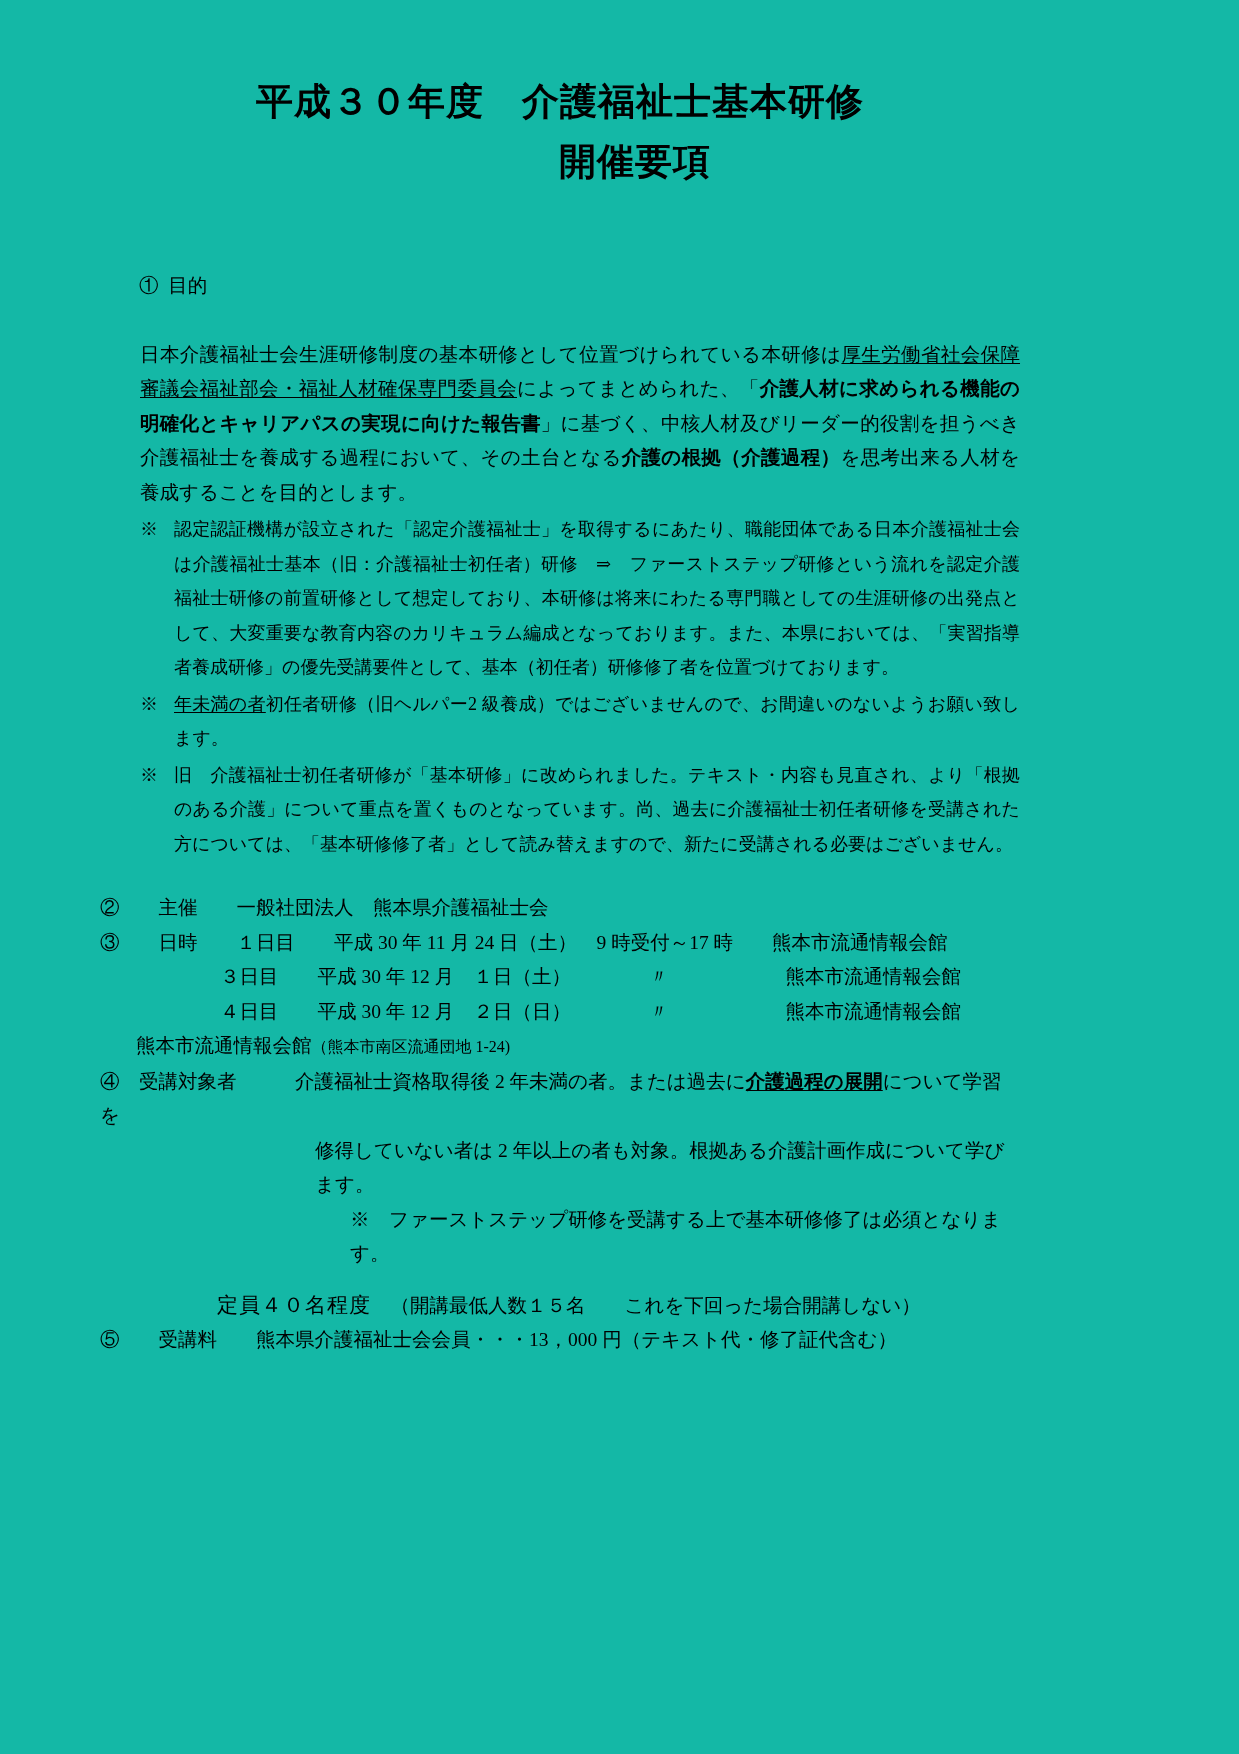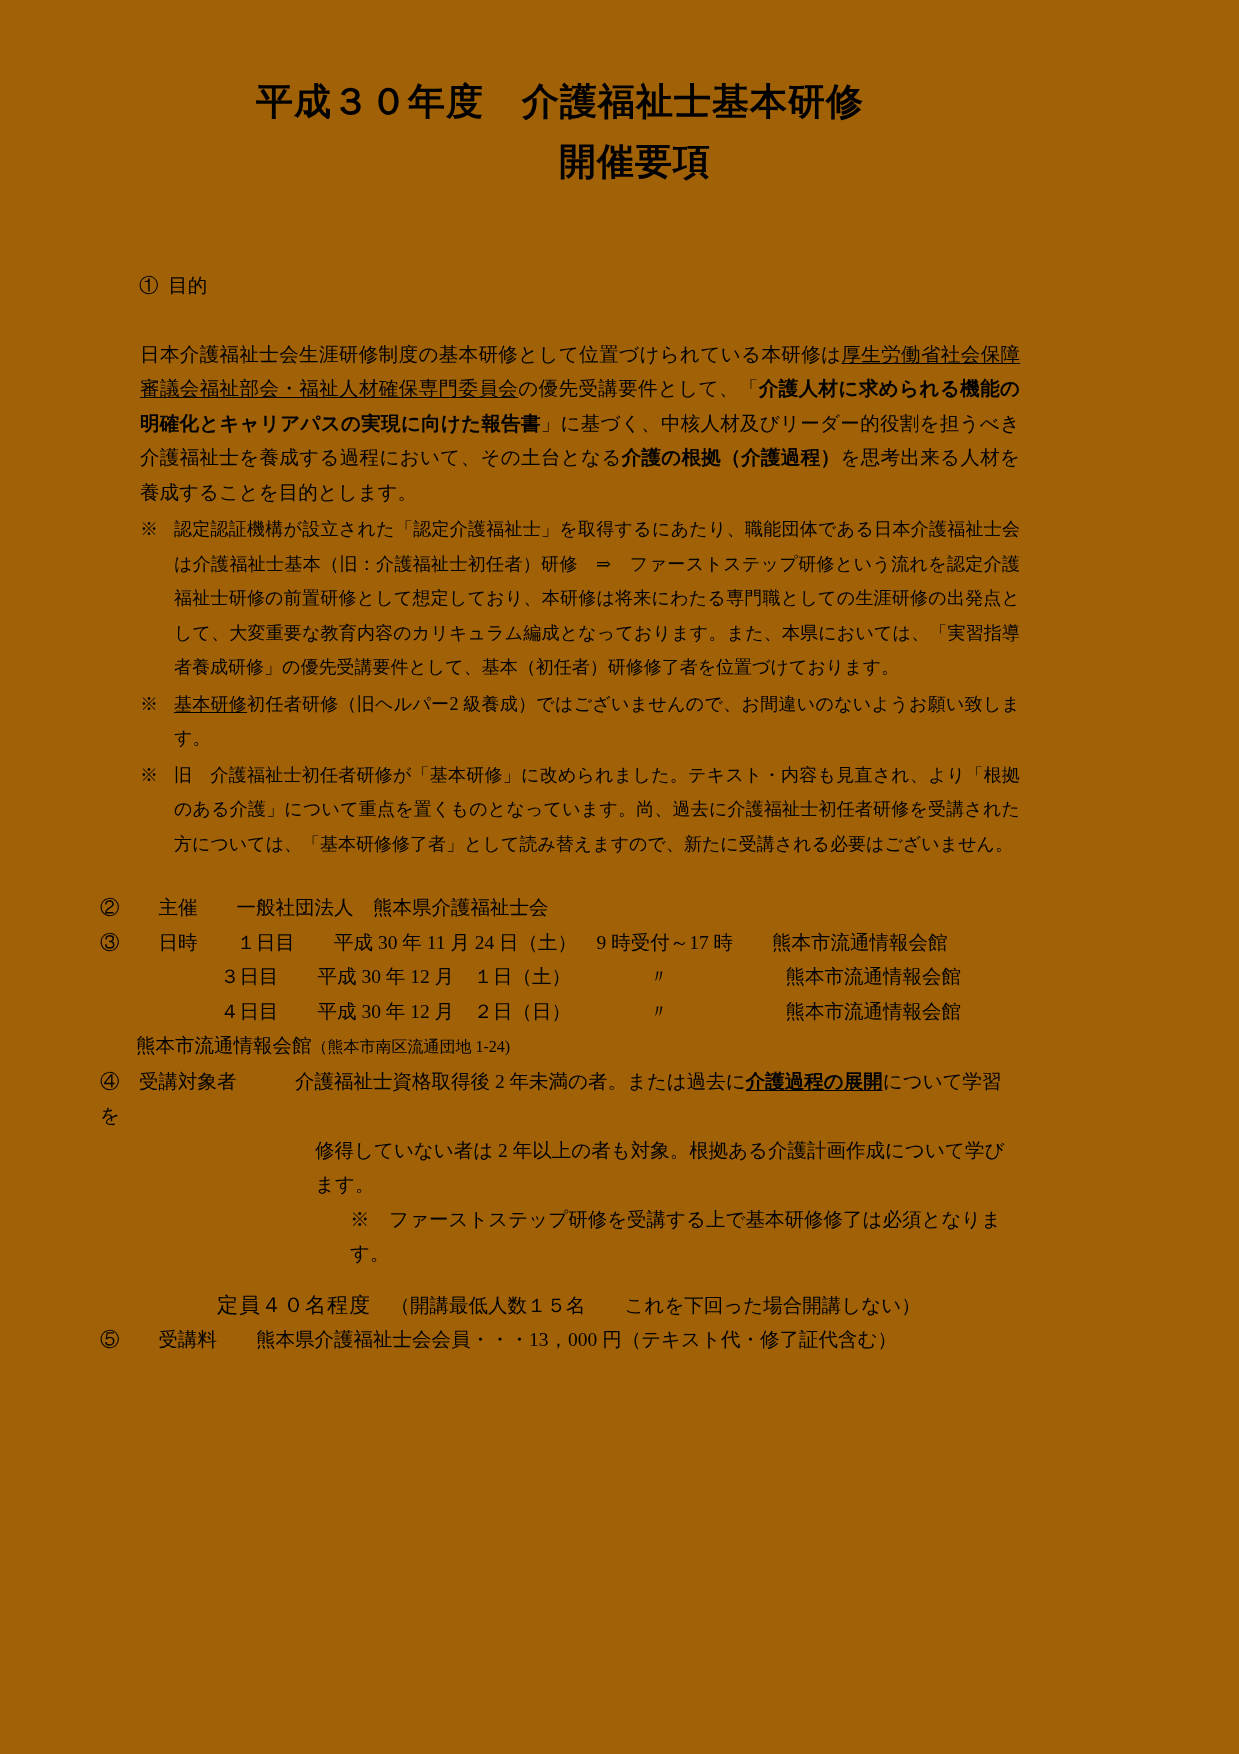--- a/index.html
+++ b/index.html
@@ -10,21 +10,21 @@
   }
   body {
     font-family: "Liberation Serif", "DejaVu Serif", serif;
     color: #000000;
   }
   .page {
     position: relative;
     width: 1239px;
     height: 1754px;
     margin: 0 auto;
-    background: #a16207;
+    background: #14b8a6;
     overflow: hidden;
     box-sizing: border-box;
     padding: 0;
   }
   .doc {
     position: absolute;
     left: 100px;
     top: 0;
     width: 920px;
   }
@@ -116,30 +116,30 @@
     <div class="title-block">
       <div class="title-line1">平成３０年度　介護福祉士基本研修</div>
       <div class="title-line2">開催要項</div>
     </div>
 
     <div class="sec">
       <div class="sec-head">
         <span>①</span><span>&nbsp;&nbsp;</span><span>目的</span>
       </div>
 
-      <div class="para"><span>日本介護福祉士会生涯研修制度の基本研修として位置づけられている本研修は</span><span class="ul">厚生労働省社会保障審議会福祉部会・福祉人材確保専門委員会</span><span>の優先受講要件として、「</span><b>介護人材に求められる機能の明確化とキャリアパスの実現に向けた報告書</b><span>」に基づく、中核人材及びリーダー的役割を担うべき介護福祉士を養成する過程において、その土台となる</span><b>介護の根拠（介護過程）</b><span>を思考出来る人材を養成することを目的とします。</span></div>
+      <div class="para"><span>日本介護福祉士会生涯研修制度の基本研修として位置づけられている本研修は</span><span class="ul">厚生労働省社会保障審議会福祉部会・福祉人材確保専門委員会</span><span>によってまとめられた、「</span><b>介護人材に求められる機能の明確化とキャリアパスの実現に向けた報告書</b><span>」に基づく、中核人材及びリーダー的役割を担うべき介護福祉士を養成する過程において、その土台となる</span><b>介護の根拠（介護過程）</b><span>を思考出来る人材を養成することを目的とします。</span></div>
 
       <div class="note">
         <span class="note-mark">※</span>
         <span class="note-body">認定認証機構が設立された「認定介護福祉士」を取得するにあたり、職能団体である日本介護福祉士会は介護福祉士基本（旧：介護福祉士初任者）研修　⇒　ファーストステップ研修という流れを認定介護福祉士研修の前置研修として想定しており、本研修は将来にわたる専門職としての生涯研修の出発点として、大変重要な教育内容のカリキュラム編成となっております。また、本県においては、「実習指導者養成研修」の優先受講要件として、基本（初任者）研修修了者を位置づけております。</span>
       </div>
 
       <div class="note">
         <span class="note-mark">※</span>
-        <span class="note-body"><span class="ul">基本研修</span><span>初任者研修（旧ヘルパー2 級養成）ではございませんので、お間違いのないようお願い致します。</span></span>
+        <span class="note-body"><span class="ul">年未満の者</span><span>初任者研修（旧ヘルパー2 級養成）ではございませんので、お間違いのないようお願い致します。</span></span>
       </div>
 
       <div class="note">
         <span class="note-mark">※</span>
         <span class="note-body">旧　介護福祉士初任者研修が「基本研修」に改められました。テキスト・内容も見直され、より「根拠のある介護」について重点を置くものとなっています。尚、過去に介護福祉士初任者研修を受講された方については、「基本研修修了者」として読み替えますので、新たに受講される必要はございません。</span>
       </div>
     </div>
 
     <div class="spacer-lg"></div>
 

